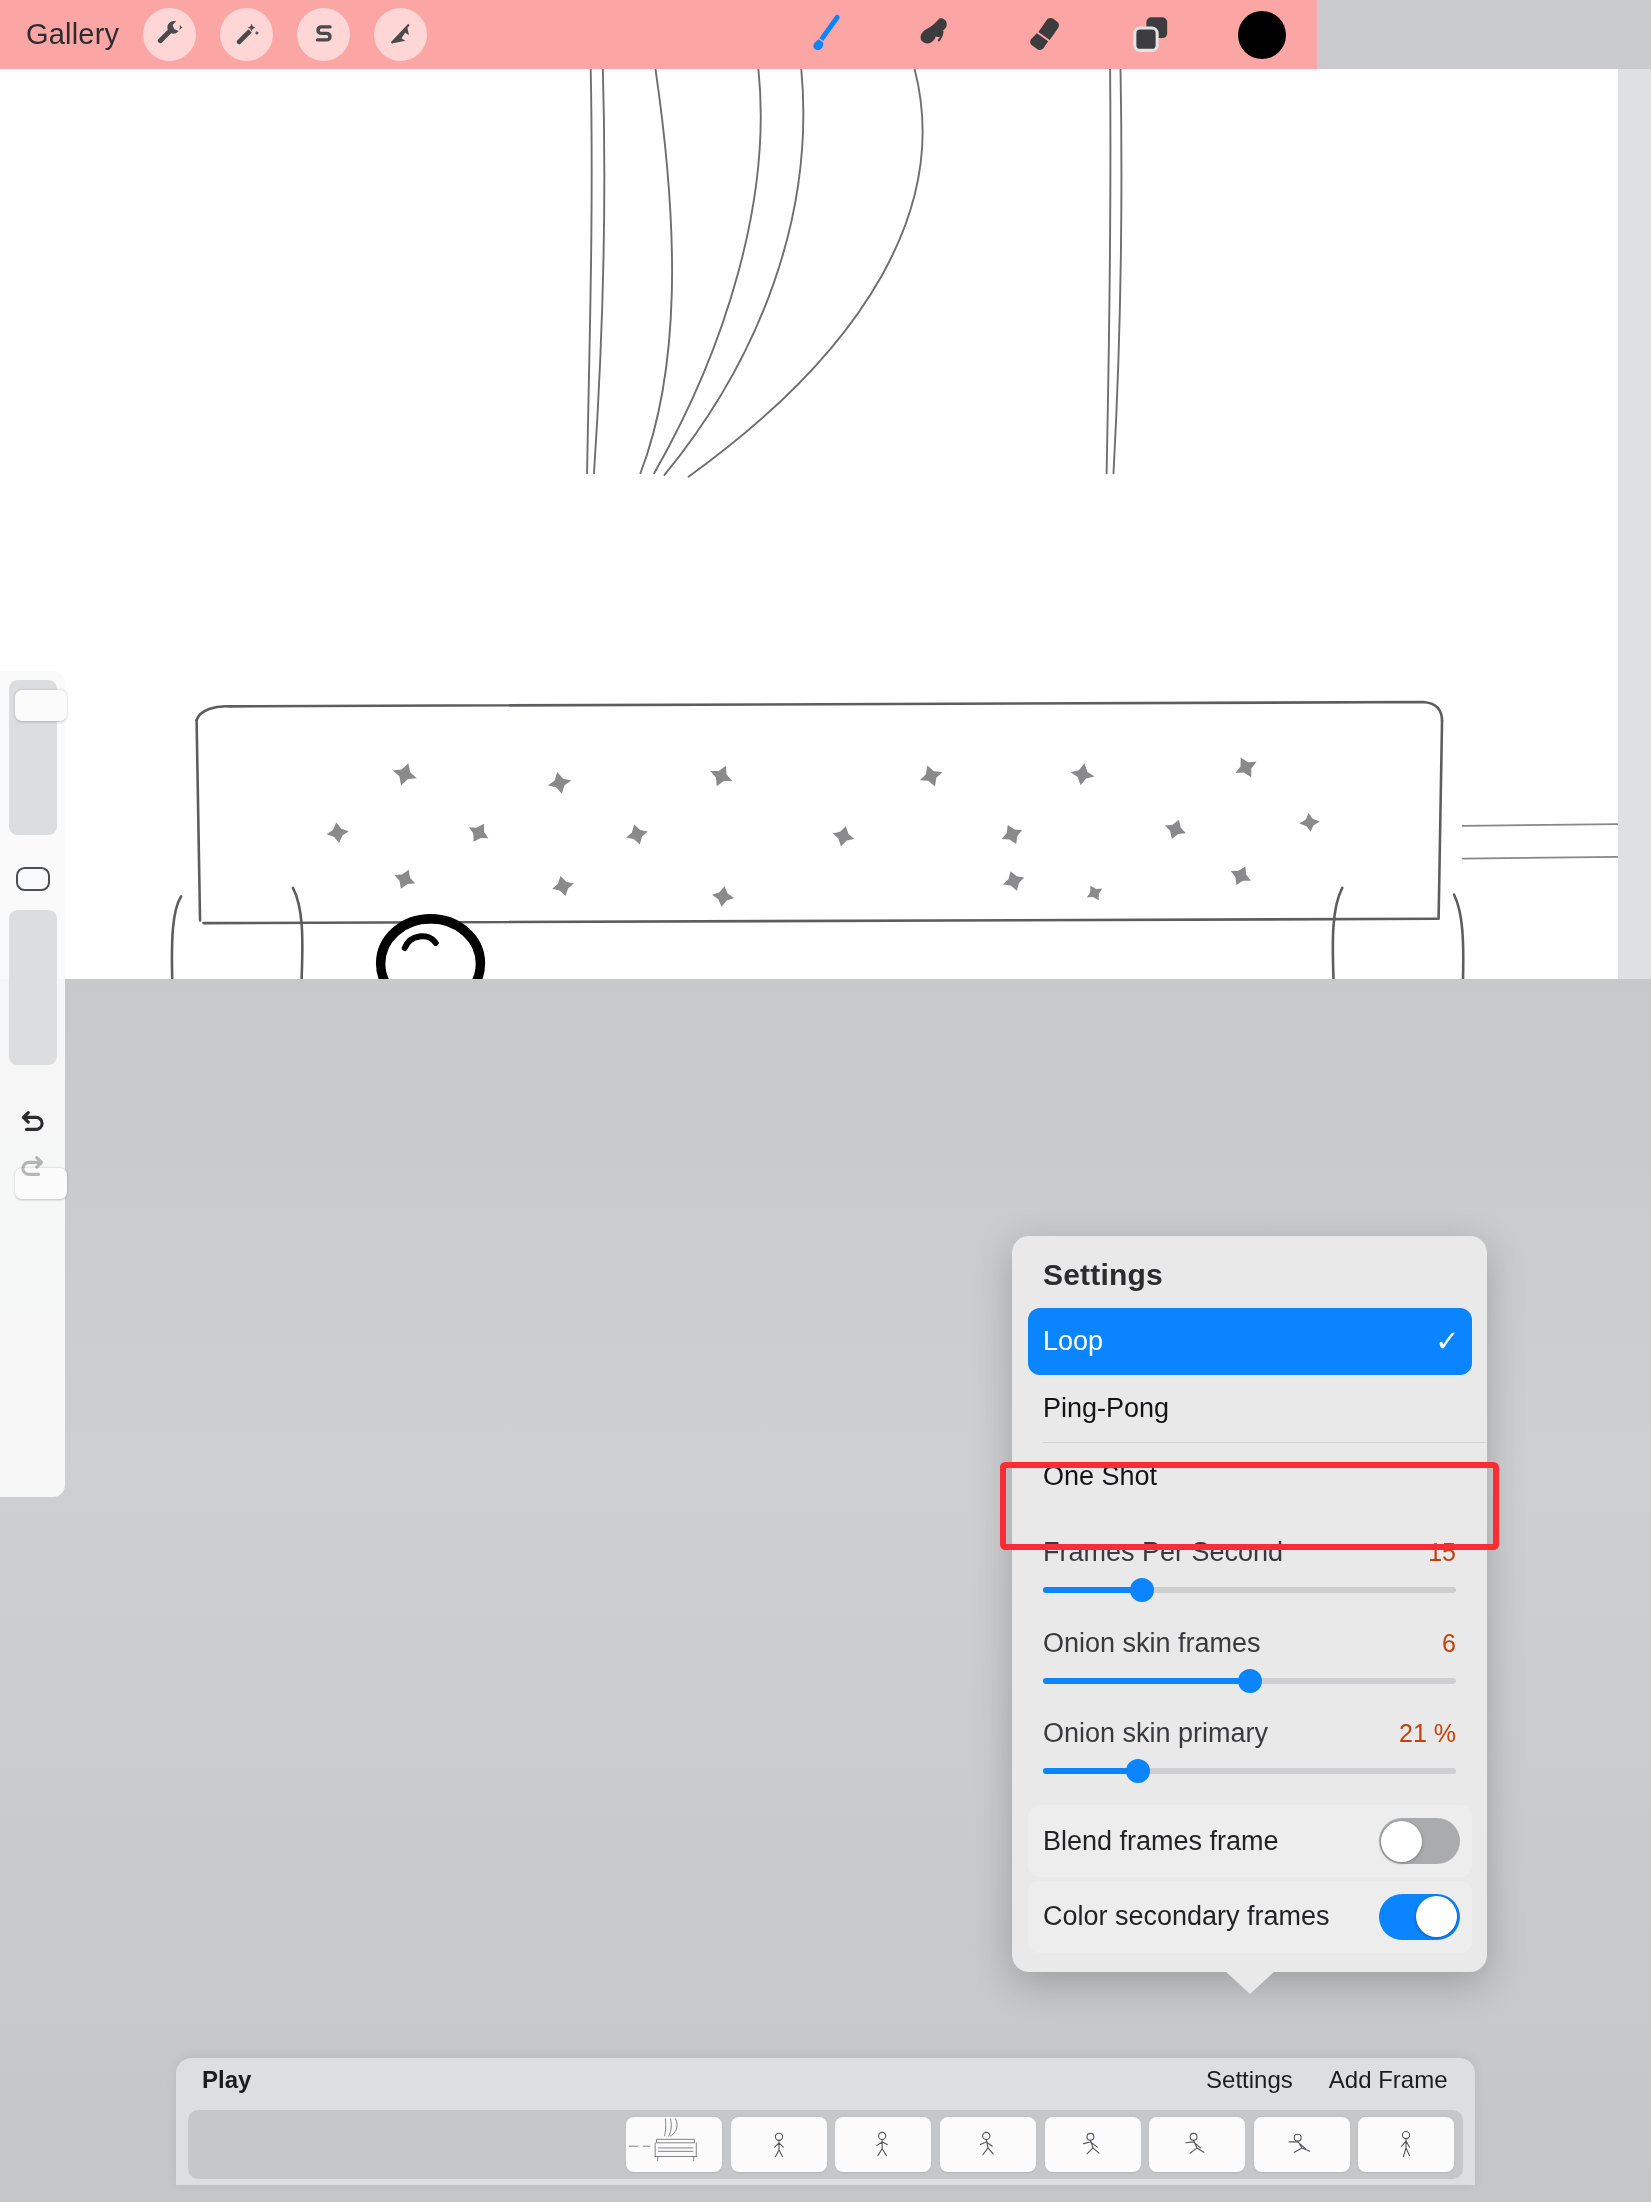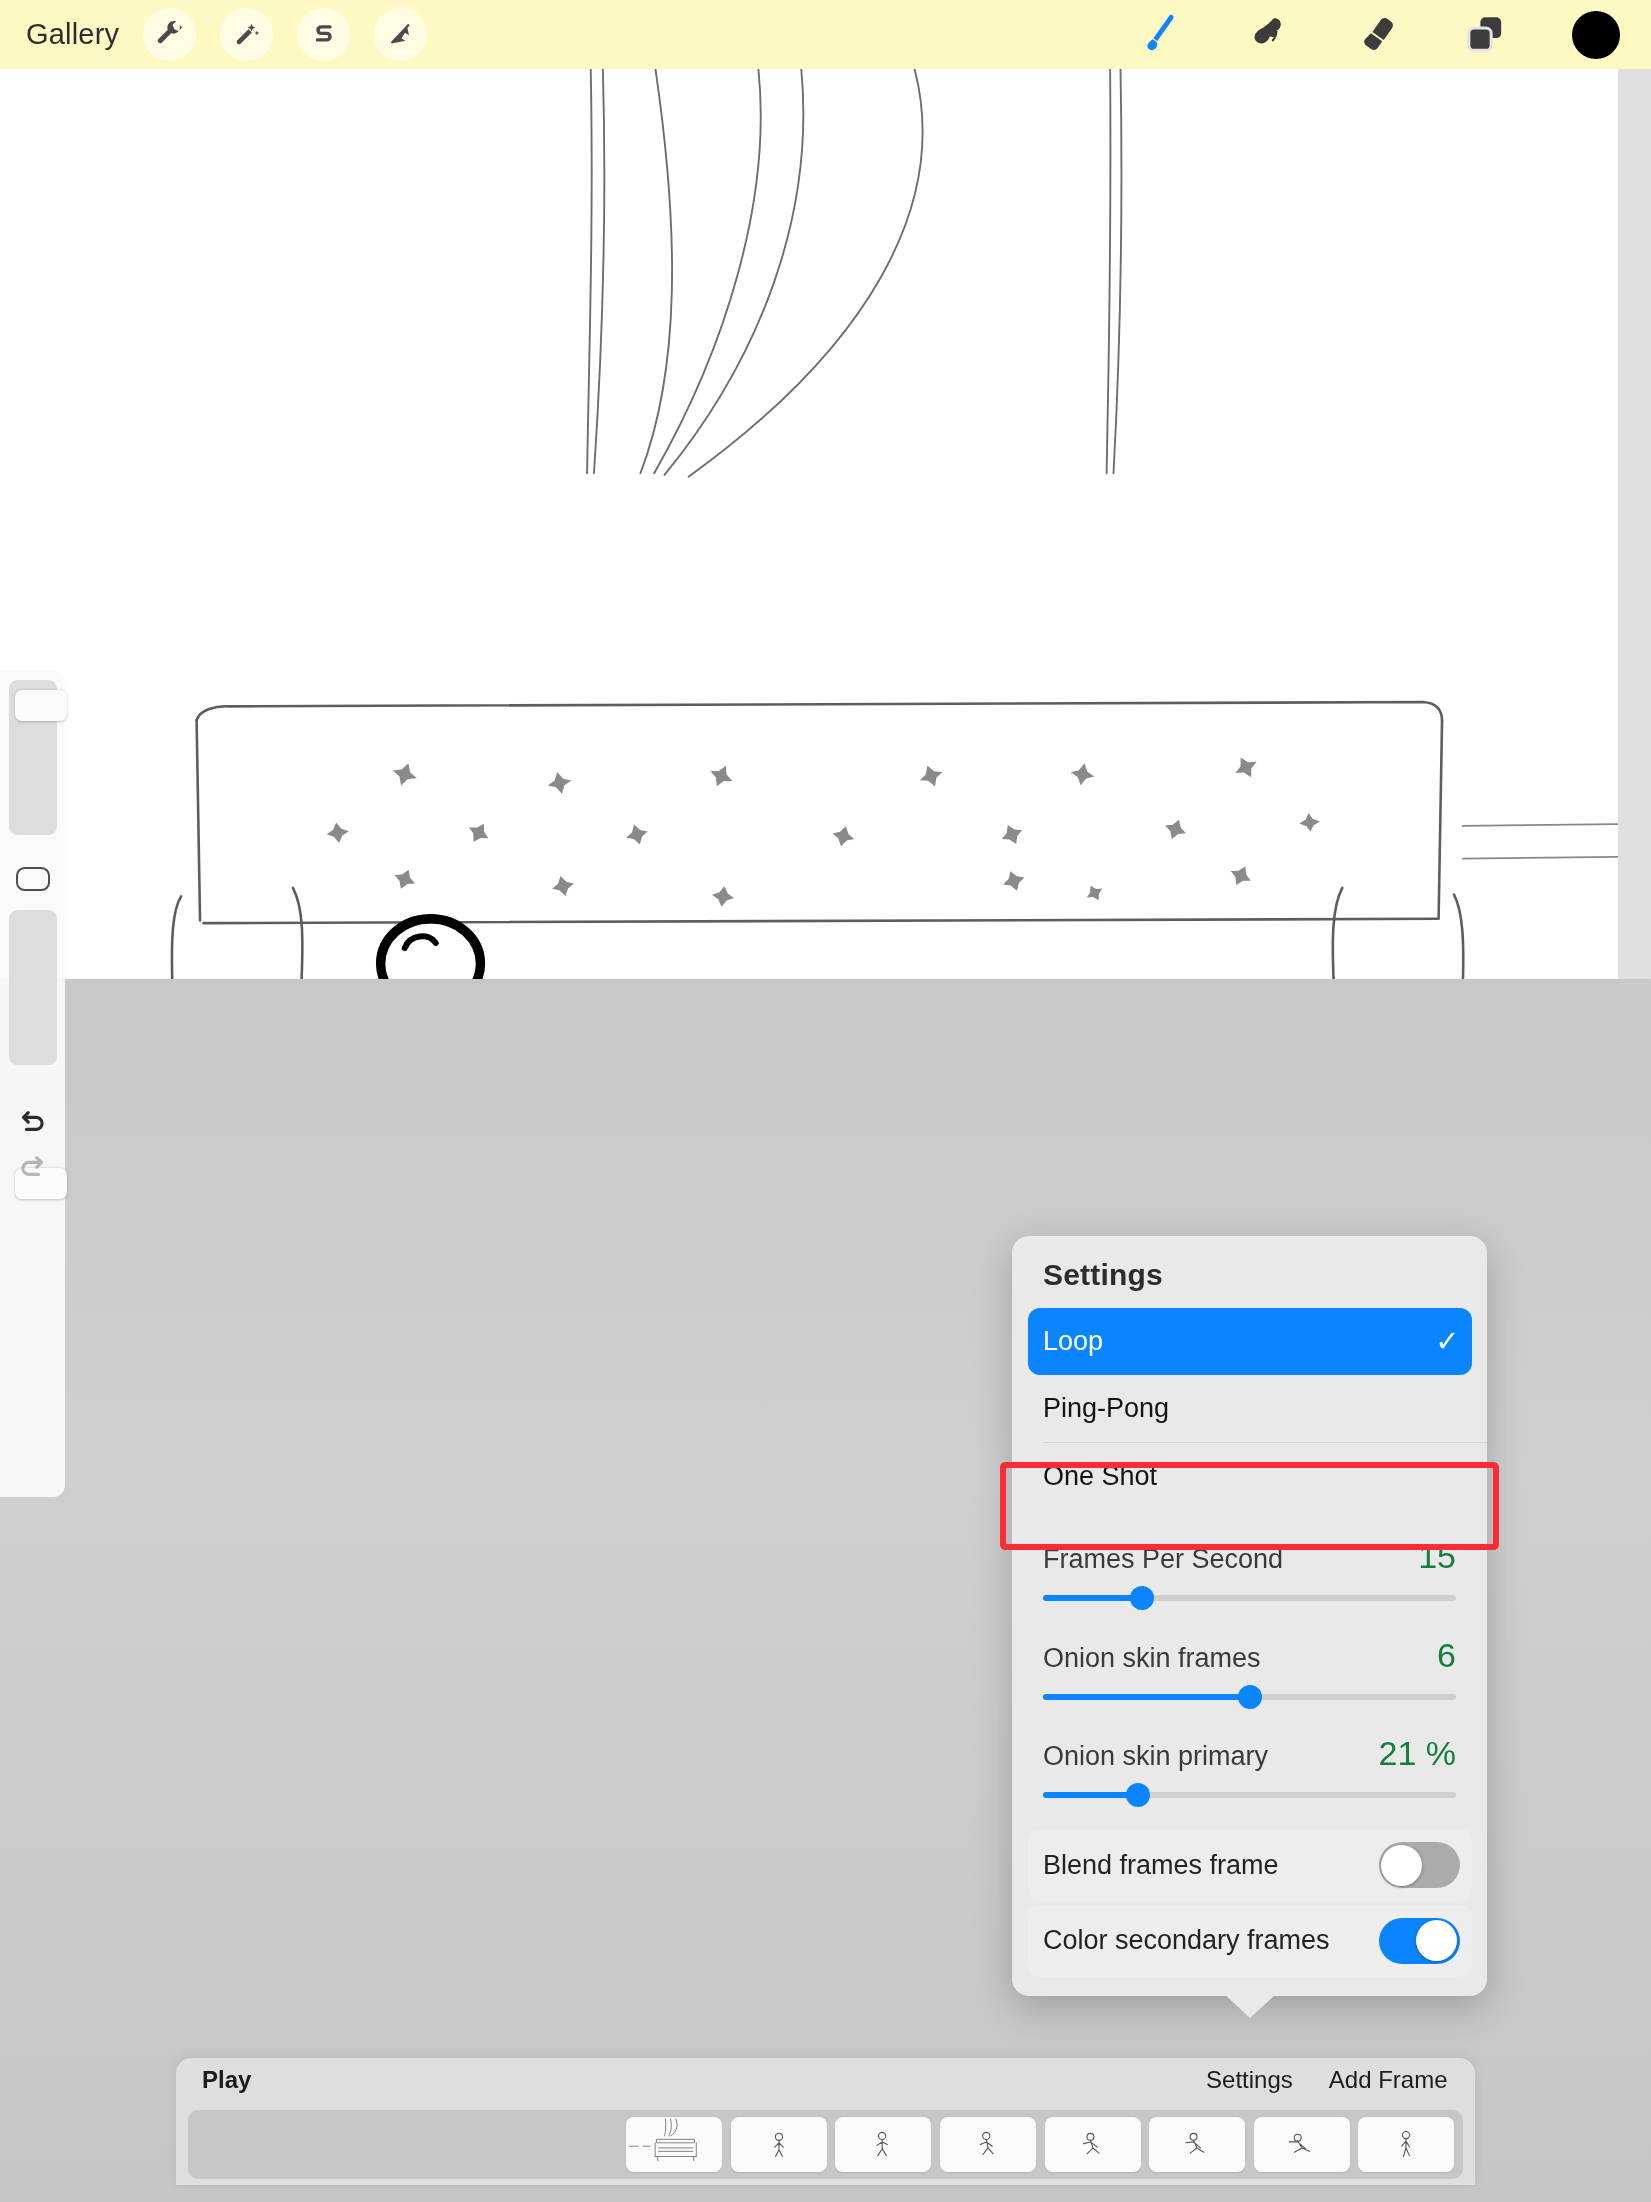--- a/index.html
+++ b/index.html
@@ -6,22 +6,22 @@
   html, body {
     width: 1651px; height: 2203px;
     font-family: "Liberation Sans", sans-serif;
     background: #c9cbcd;
     overflow: hidden;
   }
   #app { position: relative; width: 1651px; height: 2203px; }
 
   
   #topbar {
-    position: absolute; left: 0; top: 0; width: 1651px; height: 69px;
-    background: #fef9c3;
+    position: absolute; left: 0; top: 0; width: 1317px; height: 69px;
+    background: #fca5a5;
     display: flex; align-items: center;
   }
   #gallery-btn {
     margin-left: 26px; font-size: 29px; color: #2d2d2f; letter-spacing: 0.2px;
     cursor: pointer;
   }
   .tool-circle {
     width: 53px; height: 53px; border-radius: 50%;
     background: rgba(255,255,255,.55);
     display: flex; align-items: center; justify-content: center;
@@ -105,21 +105,21 @@
   }
   .mode-row .check { margin-left: auto; font-size: 29px; line-height: 1; }
   .mode-sep { height: 0.9px; background: #d4d4d6; margin-left: 31px; }
   .group-gap { height: 12px; }
 
   .slider-row { padding: 15.5px 31px 19px 31px; position: relative; }
   .slider-row .row-head {
     display: flex; align-items: baseline; justify-content: space-between;
     font-size: 27px; color: #3a3a3c; margin-bottom: 19px;
   }
-  .slider-row .row-val { color: #15803d; font-size: 34px; }
+  .slider-row .row-val { color: #c2410c; font-size: 25px; }
   .pr-track {
     position: relative; height: 6px; background: #cfcfd1; border-radius: 3.4px;
   }
   .pr-fill {
     position: absolute; left: 0; top: 0; height: 6px;
     background: #0a84ff; border-radius: 3.4px;
   }
   .pr-knob {
     position: absolute; top: 50%; width: 24px; height: 24px;
     background: #0a84ff; border-radius: 50%; transform: translate(-50%,-50%);

